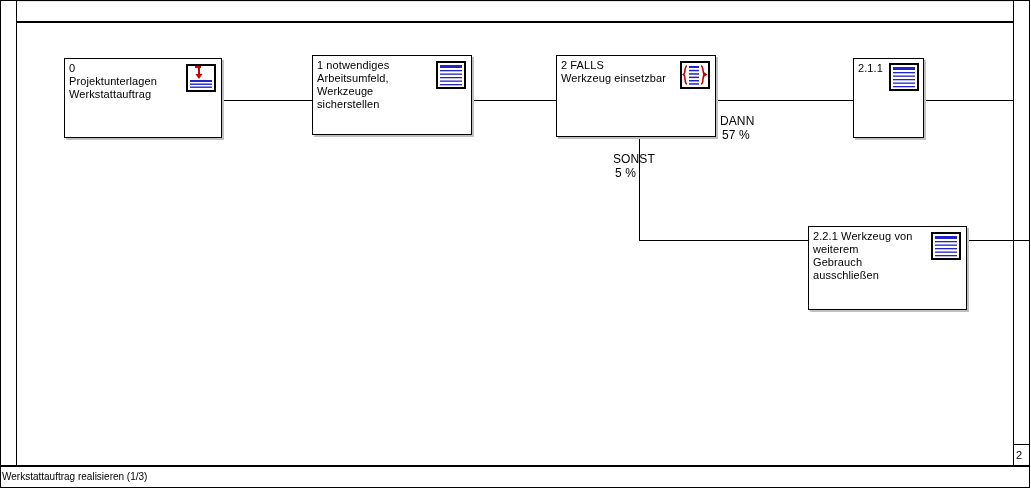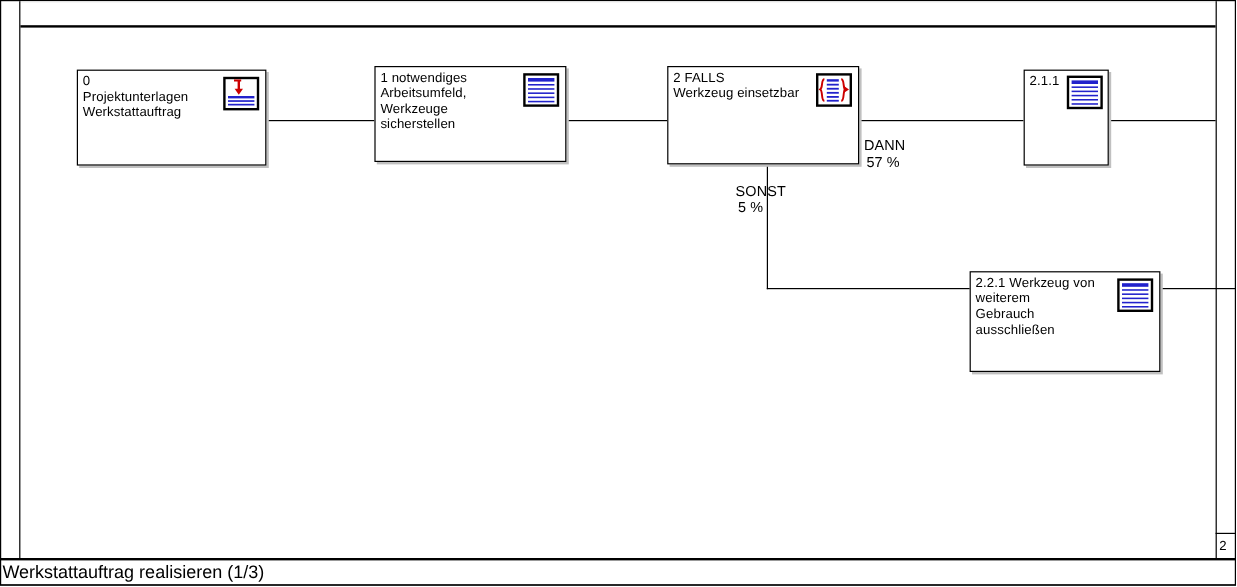--- a/index.html
+++ b/index.html
@@ -66,21 +66,21 @@
   .status-bar {
     position: absolute;
     left: 0px; top: 467px;
     width: 1030px; height: 21px;
     box-sizing: border-box;
     border-bottom: 1px solid #000000;
     display: flex;
     align-items: center;
   }
   .status-text {
-    font-size: 15px;
+    font-size: 10px;
     color: #000000;
     padding-left: 2px;
     white-space: nowrap;
     line-height: 1;
   }
 
   
   .page-chip {
     position: absolute;
     left: 1013px; top: 444px;

